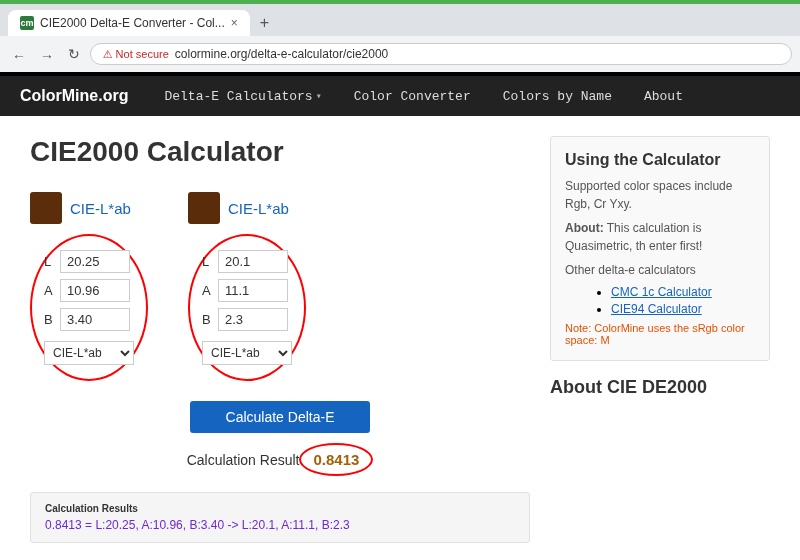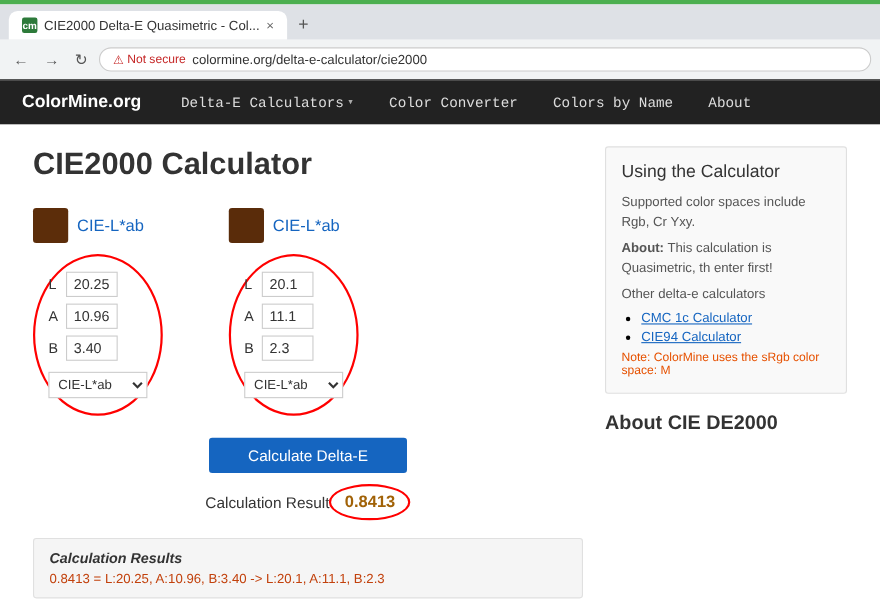--- a/index.html
+++ b/index.html
@@ -1,21 +1,21 @@
 <!DOCTYPE html>
 <html><head>
   <meta charset="utf-8">
   <style>
     * { margin: 0; padding: 0; box-sizing: border-box; }
     body { font-family: Arial, sans-serif; font-size: 14px; background: #fff; }
 
     
     .browser-chrome {
       background: #f1f3f4;
-      border-bottom: 1px solid #000000;
+      border-bottom: 4px solid #000000;
     }
     .tab-bar {
       display: flex;
       align-items: center;
       padding: 6px 8px 0;
       background: #dee1e6;
       height: 32px;
     }
     .tab {
       display: flex;
@@ -131,21 +131,21 @@
       flex: 1;
     }
     .page-title {
       font-size: 28px;
       font-weight: bold;
       color: #333;
       margin-bottom: 24px;
     }
     .color-inputs-row {
       display: flex;
-      gap: 60px;
+      gap: 40px;
       margin-bottom: 20px;
     }
     .color-input-group {
       position: relative;
     }
     .color-header {
       display: flex;
       align-items: center;
       gap: 8px;
       margin-bottom: 10px;
@@ -173,21 +173,21 @@
       align-items: center;
       gap: 4px;
       margin-bottom: 2px;
     }
     .input-label {
       font-size: 13px;
       color: #333;
       width: 12px;
     }
     .input-field {
-      width: 47px;
+      width: 70px;
       border: 1px solid #ccc;
       padding: 3px 6px;
       font-size: 13px;
       color: #333;
     }
     .color-space-select {
       margin-top: 4px;
       width: 90px;
       border: 1px solid #ccc;
       padding: 3px 4px;
@@ -231,65 +231,65 @@
     
     .calc-results-box {
       background: #f5f5f5;
       border: 1px solid #e0e0e0;
       border-radius: 3px;
       padding: 10px 14px;
       margin-top: 4px;
     }
     .calc-results-title {
       font-weight: bold;
-      font-size: 13px;
+      font-size: 10px;
       margin-bottom: 4px;
       color: #333;
-      font-style: italic;
     }
     .calc-results-text {
       font-size: 12px;
-      color: #c2410c;
+      color: #6d28d9;
     }
 
     
     .sidebar {
       width: 220px;
       flex-shrink: 0;
     }
     .sidebar-card {
       background: #f9f9f9;
       border: 1px solid #e0e0e0;
       border-radius: 3px;
       padding: 14px;
       margin-bottom: 16px;
     }
     .sidebar-title {
       font-size: 16px;
-      font-weight: normal;
+      font-weight: bold;
       color: #333;
       margin-bottom: 8px;
     }
     .sidebar-text {
       font-size: 12px;
       color: #555;
       line-height: 1.5;
       margin-bottom: 6px;
     }
     .sidebar-link {
       color: #1565c0;
       font-size: 12px;
     }
     .sidebar-list {
       list-style: disc;
       padding-left: 18px;
       font-size: 12px;
     }
     .sidebar-list li {
       margin-bottom: 3px;
+      margin-left: 28px;
     }
     .sidebar-list a {
       color: #1565c0;
     }
     .sidebar-note {
       font-size: 11px;
       color: #e65100;
       margin-top: 6px;
     }
     .about-section-title {
@@ -306,21 +306,21 @@
     }
   </style>
 </head>
 <body>
 
 <div class="browser-chrome">
   <div class="green-bar"></div>
   <div class="tab-bar">
     <div class="tab">
       <div class="tab-favicon">cm</div>
-      <span>CIE2000 Delta-E Quasimetric - Col...</span>
+      <span>CIE2000 Delta-E Converter - Col...</span>
       <span class="tab-close">×</span>
     </div>
     <span class="new-tab-btn">+</span>
   </div>
   <div class="address-bar">
     <span class="nav-btn">←</span>
     <span class="nav-btn">→</span>
     <span class="nav-btn">↻</span>
     <div class="address-field">
       <span class="not-secure">

